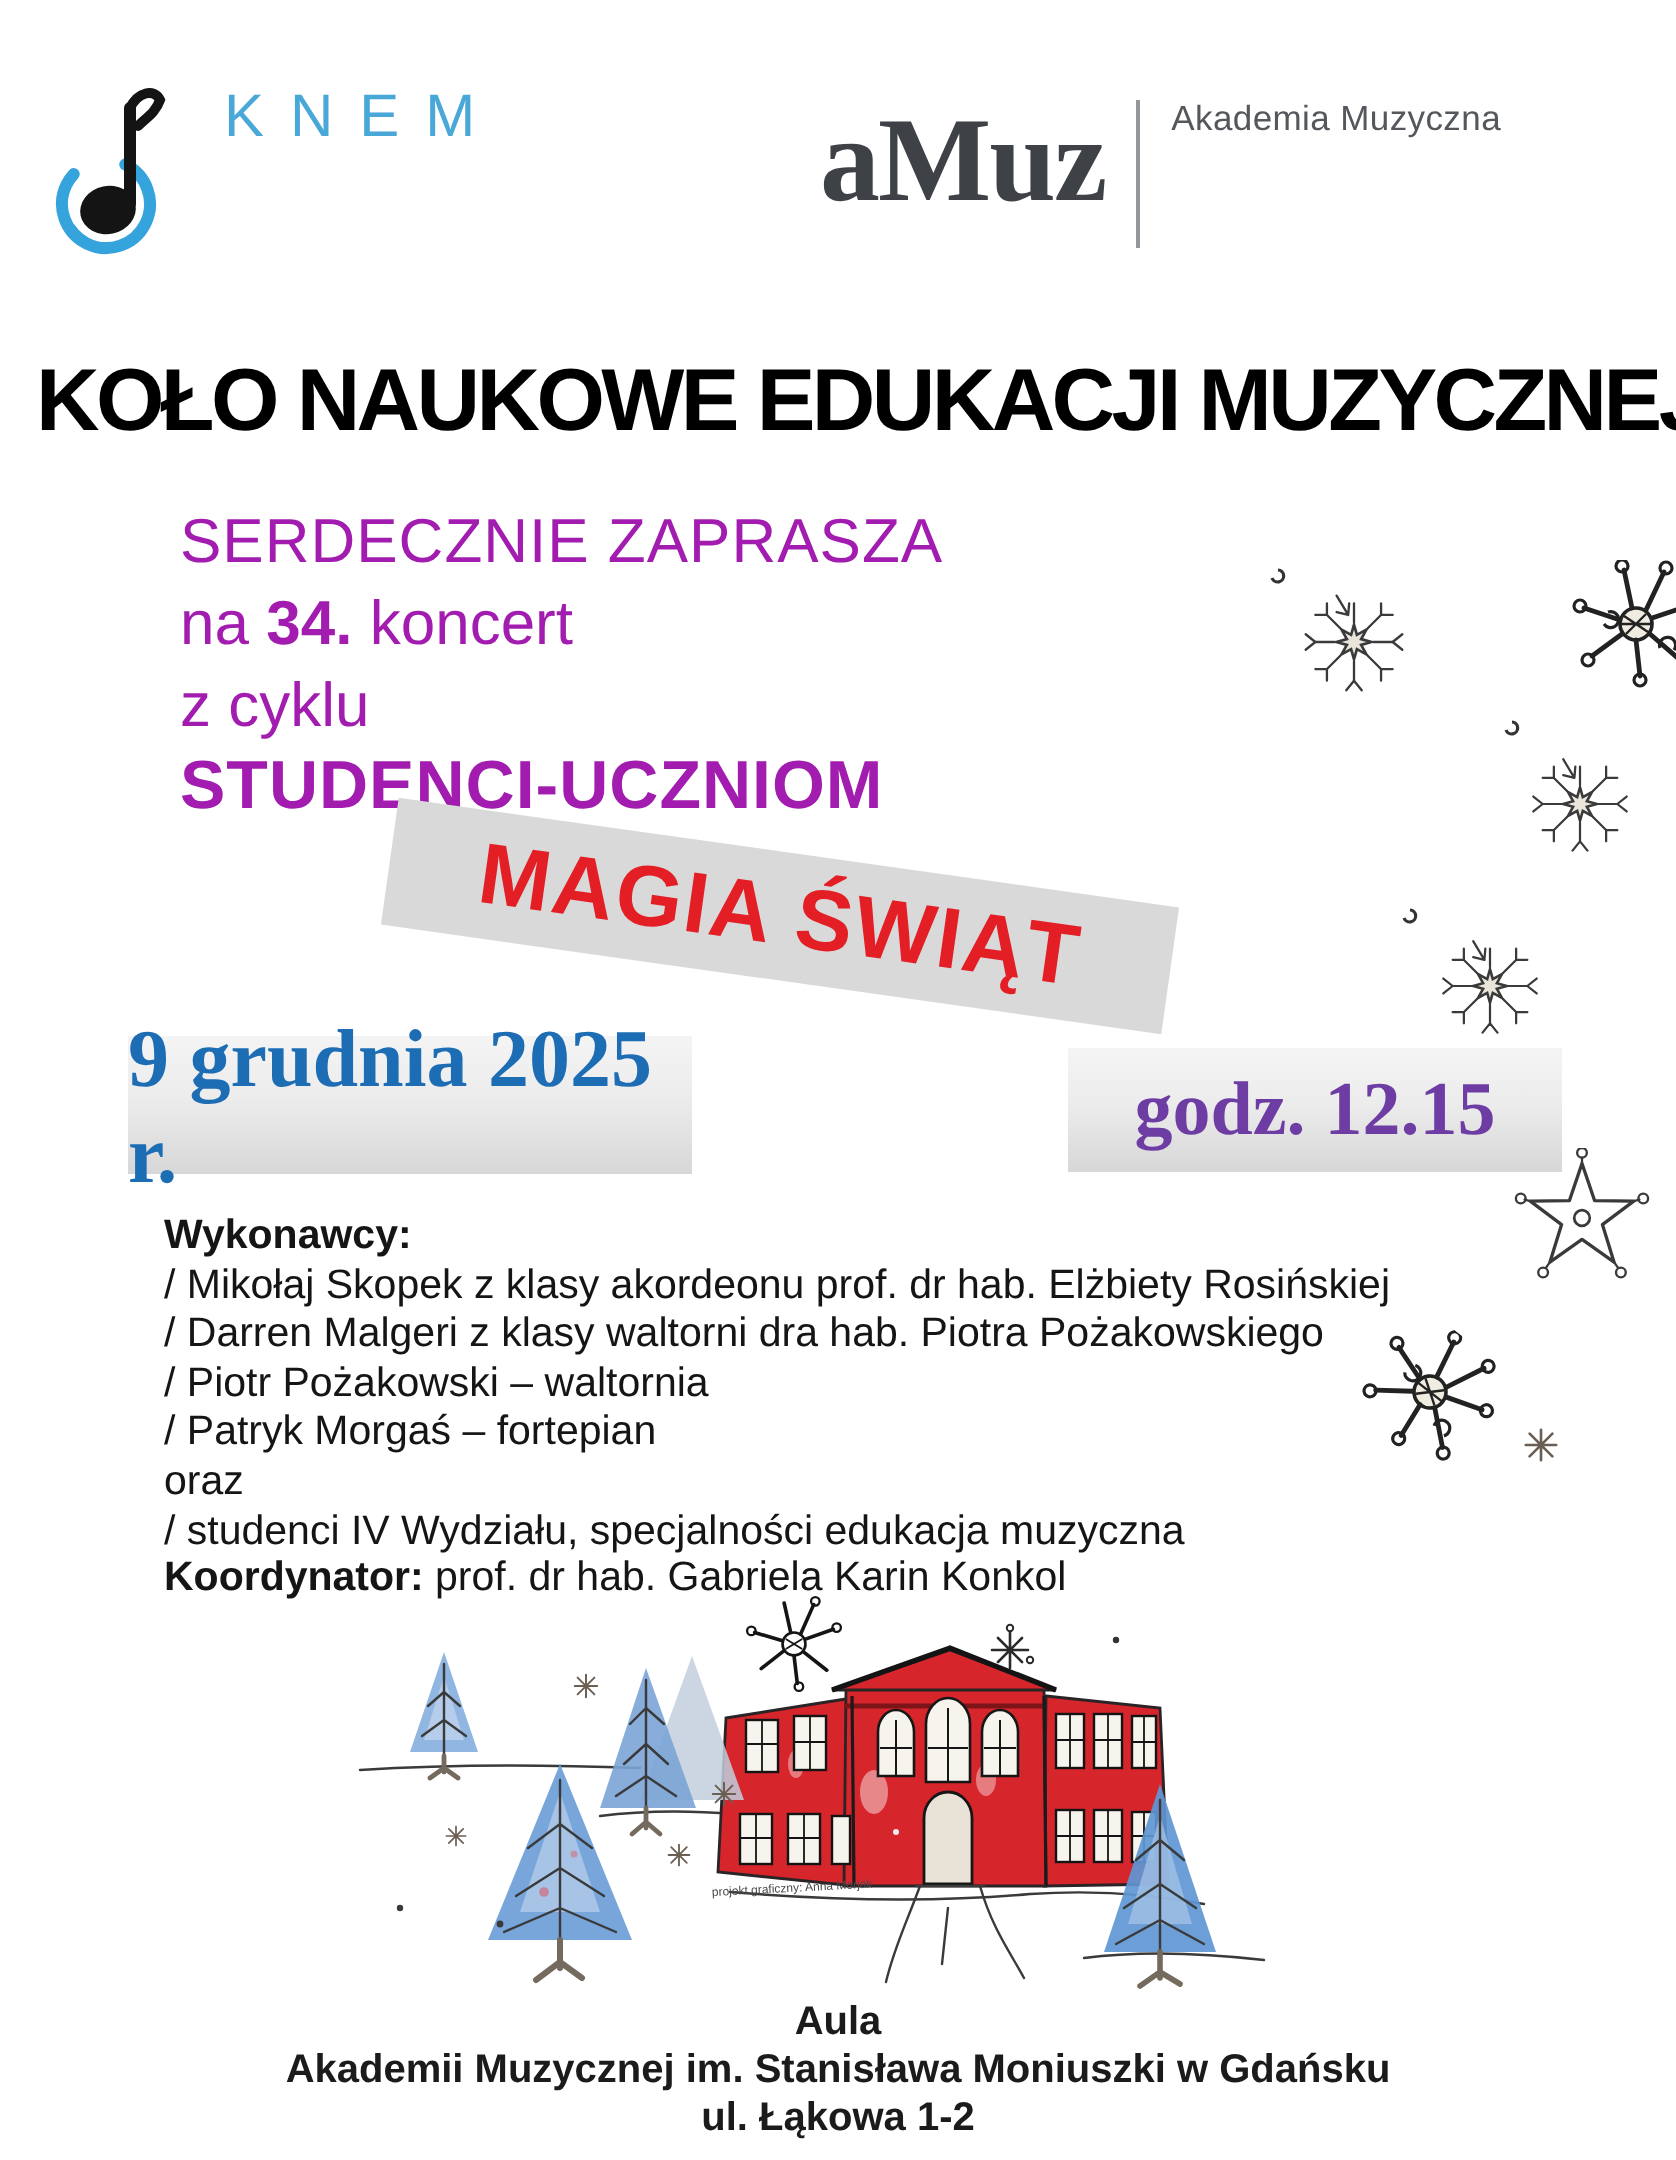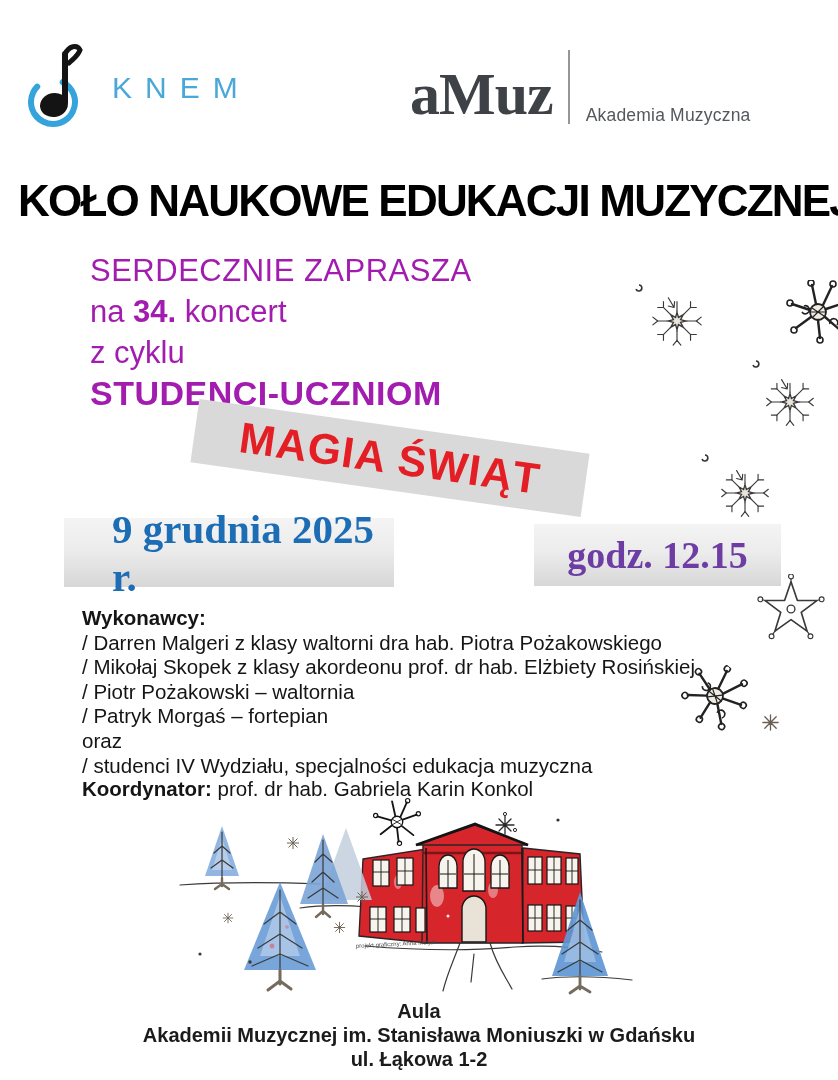--- a/index.html
+++ b/index.html
@@ -1,41 +1,41 @@
 <!DOCTYPE html>
 <html><head>
 <meta charset="utf-8">
 <style>
   html,body{margin:0;padding:0;background:#888;}
   .poster{position:relative;width:838px;height:1080px;background:#fff;overflow:hidden;
           font-family:"Liberation Sans",sans-serif;color:#111;margin:0 auto;}
   
-  .knem{position:absolute;left:26px;top:42px;display:flex;align-items:center;}
+  .knem{position:absolute;left:26px;top:42px;display:flex;}
   .knem-label{font-size:30px;letter-spacing:13px;color:#49a8d8;margin-left:26px;font-weight:400;}
-  .amuz{position:absolute;left:410px;top:50px;display:flex;align-items:flex-end;}
+  .amuz{position:absolute;left:410px;top:50px;display:flex;align-items:flex-start;}
   .amuz-wordmark{font-family:"Liberation Serif",serif;font-weight:bold;font-size:60px;
                  color:#3e4247;letter-spacing:-1px;line-height:1;}
   .amuz-divider{width:2px;height:74px;background:#94979a;margin:0 16px 0 15px;}
   .amuz-lines{font-size:17.5px;color:#54585c;line-height:18.5px;letter-spacing:.2px;}
   
   .title{position:absolute;left:18px;top:176px;width:804px;font-size:44px;font-weight:bold;
          letter-spacing:-1.8px;white-space:nowrap;color:#000;}
   
   .intro{position:absolute;left:80px;top:250px;font-size:31px;line-height:41px;color:#a21caf;margin-left:10px;}
   .intro .l1{letter-spacing:.5px;}
   .intro b{font-weight:bold;}
   .intro .l4{font-weight:bold;font-size:34px;letter-spacing:.5px;}
   
   .magia{position:absolute;left:193px;top:426px;width:394px;height:64px;background:#d9d9d9;
          transform:rotate(8deg);transform-origin:center;display:flex;align-items:center;
          justify-content:center;z-index:3;}
   .magia span{font-size:43px;font-weight:bold;color:#e31e25;letter-spacing:1px;}
   .infobox{position:absolute;display:flex;align-items:center;justify-content:center;
            background:linear-gradient(180deg,#f4f4f4 0%,#ececec 45%,#d7d7d7 100%);z-index:2;}
-  .date-box{left:64px;top:518px;width:282px;height:69px;padding-left:48px;}
+  .date-box{left:64px;top:518px;width:282px;height:69px;}
   .time-box{left:534px;top:524px;width:247px;height:62px;}
   .date-box span{font-family:"Liberation Serif",serif;font-weight:bold;font-size:41px;color:#1d6db5;}
   .time-box span{font-family:"Liberation Serif",serif;font-weight:bold;font-size:38px;color:#6e3da4;}
   
   .performers{position:absolute;left:82px;top:606px;font-size:20.5px;line-height:24.6px;color:#151515;}
   .performers .head{font-weight:bold;}
   .coordinator{position:absolute;left:82px;top:777px;font-size:20.5px;color:#151515;}
   .coordinator b{font-weight:bold;}
   
   .footer{position:absolute;left:0;width:100%;top:999px;text-align:center;font-weight:bold;
@@ -121,22 +121,22 @@
 
   <div class="infobox date-box">
     <span>9 grudnia 2025 r.</span>
   </div>
   <div class="infobox time-box">
     <span>godz. 12.15</span>
   </div>
 
   <div class="performers">
     <div class="head">Wykonawcy:</div>
+    <div>/ Mikołaj Skopek z klasy akordeonu prof. dr hab. Elżbiety Rosińskiej</div>
     <div>/ Darren Malgeri z klasy waltorni dra hab. Piotra Pożakowskiego</div>
-    <div>/ Mikołaj Skopek z klasy akordeonu prof. dr hab. Elżbiety Rosińskiej</div>
     <div>/ Piotr Pożakowski – waltornia</div>
     <div>/ Patryk Morgaś – fortepian</div>
     <div>oraz</div>
     <div>/ studenci IV Wydziału, specjalności edukacja muzyczna</div>
   </div>
 
   <div class="coordinator">
     <b>Koordynator:</b><span> prof. dr hab. Gabriela Karin Konkol</span>
   </div>
 

